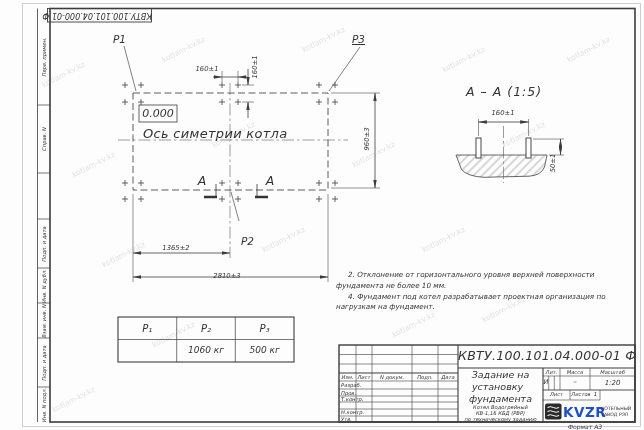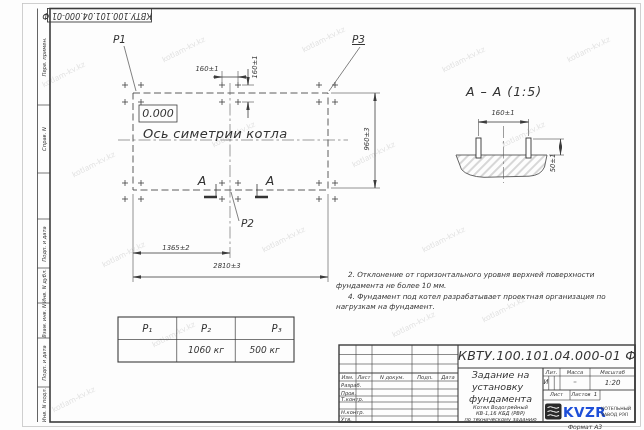--- a/index.html
+++ b/index.html
@@ -133,44 +133,44 @@
   <div class="t c r90" style="left:-5px;top:51.5px;width:97px;height:10px;line-height:10px;font-size:5.2px;">Перв. примен.</div>
   <div class="t c r90" style="left:9.5px;top:134px;width:68px;height:10px;line-height:10px;font-size:5.2px;">Справ. N</div>
   <div class="t c r90" style="left:19px;top:238.5px;width:49px;height:10px;line-height:10px;font-size:5.2px;">Подп. и дата</div>
   <div class="t c r90" style="left:26px;top:280.5px;width:35px;height:10px;line-height:10px;font-size:5.2px;">Инв. N дубл.</div>
   <div class="t c r90" style="left:26px;top:315.5px;width:35px;height:10px;line-height:10px;font-size:5.2px;">Взам. инв. N</div>
   <div class="t c r90" style="left:19px;top:357.5px;width:49px;height:10px;line-height:10px;font-size:5.2px;">Подп. и дата</div>
   <div class="t c r90" style="left:26px;top:399.5px;width:35px;height:10px;line-height:10px;font-size:5.2px;">Инв. N подл.</div>
 
   <div class="t" style="left:113px;top:33px;font-size:10.5px;">P1</div>
   <div class="t" style="left:352px;top:33px;font-size:10.5px;text-decoration:underline;">P3</div>
-  <div class="t" style="left:241px;top:217px;font-size:10.5px;">P2</div>
+  <div class="t" style="left:241px;top:235px;font-size:10.5px;">P2</div>
   <div class="t c" style="left:139px;top:105px;width:38px;height:17px;line-height:17px;font-size:11px;">0.000</div>
   <div class="t" style="left:143px;top:126px;font-size:13px;letter-spacing:0.3px;">Ось симетрии котла</div>
   <div class="t c" style="left:195px;top:173px;width:14px;font-size:12.5px;">А</div>
   <div class="t c" style="left:263px;top:173px;width:14px;font-size:12.5px;">А</div>
 
   <div class="t c" style="left:187px;top:65px;width:40px;font-size:6.8px;">160±1</div>
   <div class="t c r90" style="left:240px;top:63px;width:30px;font-size:6.8px;">160±1</div>
   <div class="t c r90" style="left:350px;top:135px;width:34px;font-size:6.8px;">960±3</div>
   <div class="t c" style="left:150px;top:244px;width:52px;font-size:6.8px;">1365±2</div>
-  <div class="t c" style="left:201px;top:262px;width:52px;font-size:6.8px;">2810±3</div>
+  <div class="t c" style="left:201px;top:272px;width:52px;font-size:6.8px;">2810±3</div>
 
   <div class="t" style="left:466px;top:84px;font-size:12.5px;letter-spacing:1px;">А – А  (1:5)</div>
   <div class="t c" style="left:483px;top:109px;width:40px;font-size:6.8px;">160±1</div>
   <div class="t c r90" style="left:538px;top:159px;width:30px;font-size:6.8px;">50±1</div>
 
   <div style="position:absolute;left:336px;top:270px;width:298px;">
     <div class="note">2. Отклонение от горизонтального уровня верхней поверхности фундамента не более 10 мм.</div>
     <div class="note">4. Фундамент под котел разрабатывает проектная организация по нагрузкам на фундамент.</div>
   </div>
 
   <div class="t c" style="left:118px;top:319px;width:58.7px;height:20px;line-height:20px;font-size:10px;">P₁</div>
   <div class="t c" style="left:176.7px;top:319px;width:58.6px;height:20px;line-height:20px;font-size:10px;">P₂</div>
-  <div class="t c" style="left:235.3px;top:319px;width:58.7px;height:20px;line-height:20px;font-size:10px;margin-left:12px;">P₃</div>
+  <div class="t c" style="left:235.3px;top:319px;width:58.7px;height:20px;line-height:20px;font-size:10px;">P₃</div>
   <div class="t c" style="left:176.7px;top:341px;width:58.6px;height:19px;line-height:19px;font-size:9px;">1060 кг</div>
   <div class="t c" style="left:235.3px;top:341px;width:58.7px;height:20px;line-height:19px;font-size:9px;">500 кг</div>
 
   <div class="t c" style="left:458px;top:348px;width:177px;font-size:12.5px;letter-spacing:0.3px;">КВТУ.100.101.04.000-01  Ф</div>
 
   <div class="t c" style="left:339px;top:373.5px;width:17px;height:7.5px;line-height:7.5px;font-size:5.2px;">Изм.</div>
   <div class="t c" style="left:356px;top:373.5px;width:16px;height:7.5px;line-height:7.5px;font-size:5.2px;">Лист</div>
   <div class="t c" style="left:372px;top:373.5px;width:40px;height:7.5px;line-height:7.5px;font-size:5.2px;">N докум.</div>
   <div class="t c" style="left:412px;top:373.5px;width:26px;height:7.5px;line-height:7.5px;font-size:5.2px;">Подп.</div>
   <div class="t c" style="left:438px;top:373.5px;width:20px;height:7.5px;line-height:7.5px;font-size:5.2px;">Дата</div>

